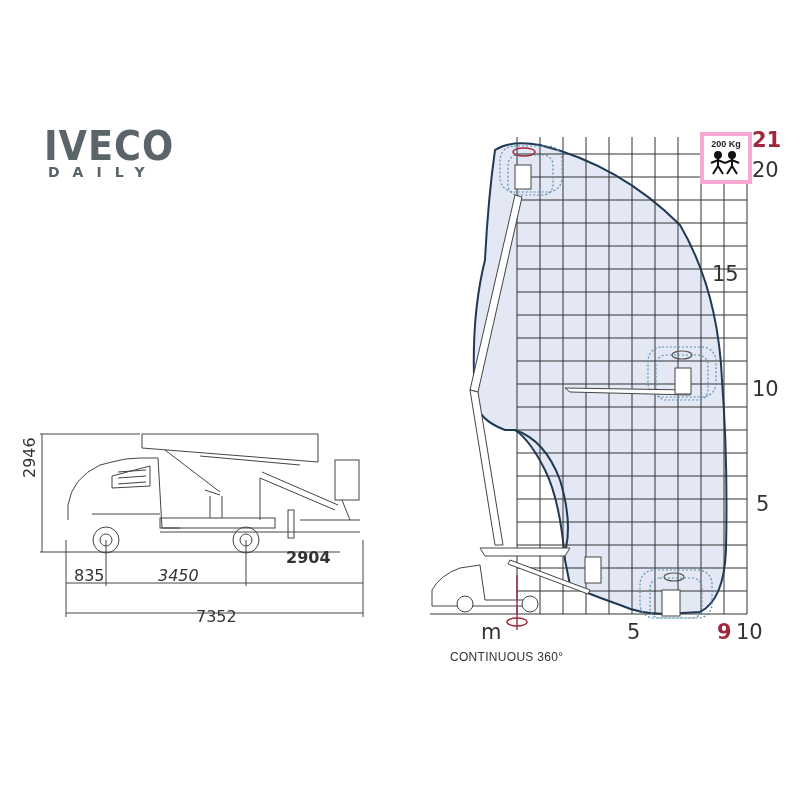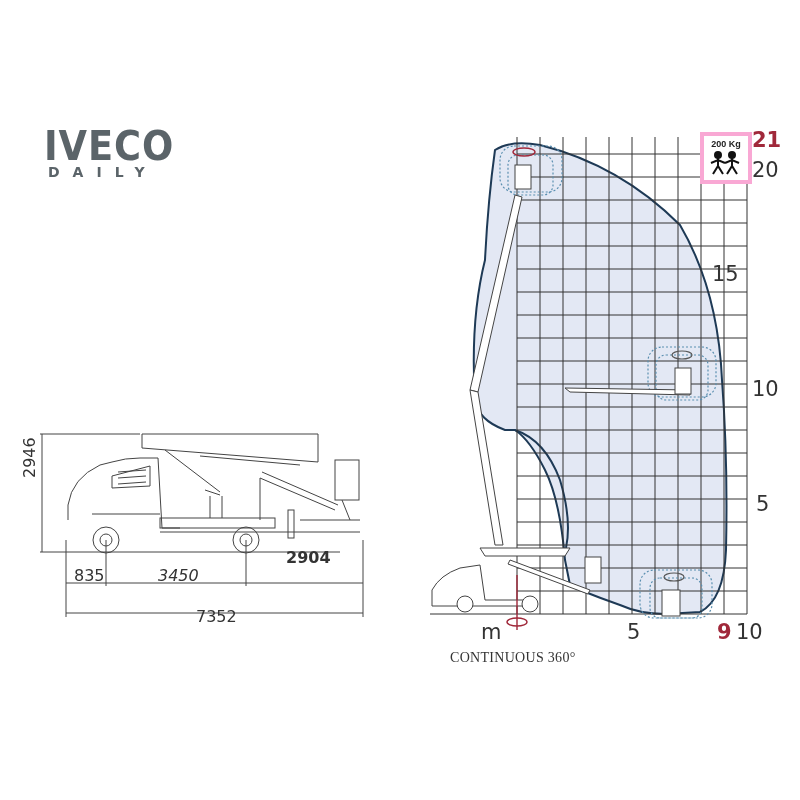--- a/index.html
+++ b/index.html
@@ -5,21 +5,21 @@
   html,body{margin:0;padding:0;background:#fff;}
   body{width:800px;height:800px;position:relative;overflow:hidden;font-family:"Liberation Sans",sans-serif;color:#333;}
   .abs{position:absolute;}
   .logo-main{left:44px;top:126px;font-size:40px;font-weight:bold;color:#5b6469;letter-spacing:1px;font-family:"DejaVu Sans",sans-serif;line-height:40px;transform:scaleX(0.92);transform-origin:left;}
   .logo-sub{left:48px;top:164px;font-size:14px;font-weight:bold;color:#5b6469;letter-spacing:13px;font-family:"DejaVu Sans",sans-serif;}
   .dim{font-size:16px;color:#333;font-family:"DejaVu Sans",sans-serif;}
   .axis{font-size:21px;color:#333;font-family:"DejaVu Sans",sans-serif;}
   .red{color:#a0283a;font-weight:bold;}
   .badge{left:700px;top:132px;width:44px;height:44px;border:4px solid #f9a8d4;background:#fff;text-align:center;}
   .badge .kg{font-size:9px;font-weight:bold;color:#222;margin-top:3px;}
-  .caption{left:450px;top:650px;font-size:14px;color:#333;font-family:Liberation Serif, serif;letter-spacing:0.3px;}
+  .caption{left:450px;top:650px;font-size:12px;color:#333;font-family:Liberation Sans, sans-serif;letter-spacing:0.3px;}
   svg{position:absolute;left:0;top:0;}
 </style>
 </head>
 <body>
 
 <div class="abs logo-main">IVECO</div>
 <div class="abs logo-sub">DAILY</div>
 
 <svg width="800" height="800">
 

